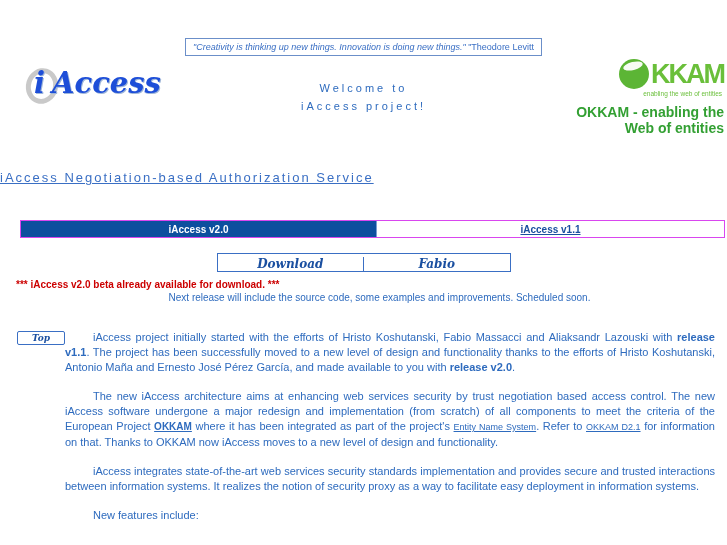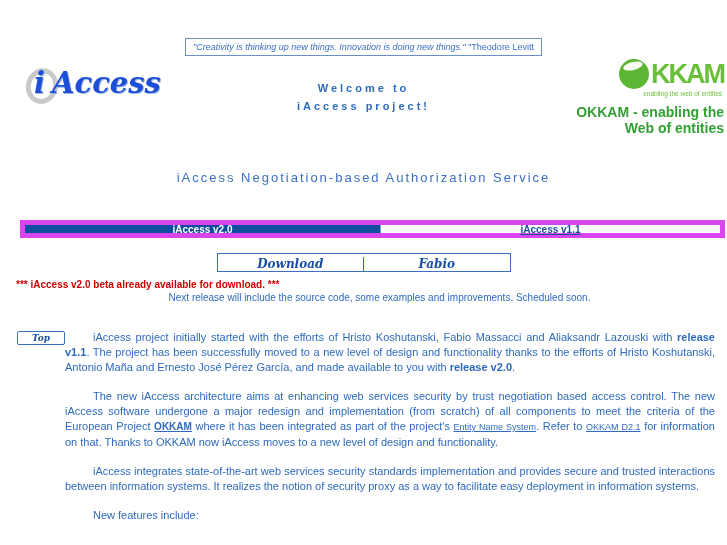--- a/index.html
+++ b/index.html
@@ -23,46 +23,46 @@
     border:5px solid #c9c9c9; border-radius:50%; transform:rotate(16deg);
   }
   .logo-text {
     position:absolute; left:10px; top:2px; white-space:nowrap;
     font-family:"DejaVu Serif", serif; font-style:italic; font-weight:bold;
     font-size:29px; color:#1d4ed8; text-shadow:1px 1px 0 #9fb6d8;
   }
   .logo-text .li { margin-right:7px; }
   .welcome {
     position:absolute; top:79px; left:0; width:100%; text-align:center;
-    font-weight:bold; font-size:11px; letter-spacing:3px; color:#2e6bbe; line-height:18px;
+    font-weight:normal; font-size:11px; letter-spacing:3px; color:#2e6bbe; line-height:18px;
   }
   .okkam { position:absolute; top:58px; right:3px; width:170px; }
   .okkam-row { display:flex; align-items:center; justify-content:flex-end; height:32px; }
   .okkam-o {
     position:relative; width:30px; height:30px; border-radius:50%;
     background:#5cb535; margin-right:2px; flex:0 0 auto;
   }
   .okkam-o::after {
     content:""; position:absolute; left:4px; top:3px; width:20px; height:8px;
     background:#ffffff; border-radius:50%; transform:rotate(-14deg); opacity:.95;
   }
   .okkam-kkam {
     font-weight:800; font-size:27px; letter-spacing:-2px; color:#6abf3a; line-height:30px;
   }
   .okkam-tagline { text-align:right; font-size:6.5px; color:#6abf3a; margin-top:0; padding-right:2px; }
   .okkam-caption { margin-top:7px; text-align:right; font-weight:bold; font-size:14px; color:#33a033; }
   
   .main-title {
-    position:absolute; top:170px; left:0; width:100%; text-align:center;
-    font-size:13px; letter-spacing:2px; color:#3a6fc4;
+    position:absolute; top:170px; left:0; width:100%; text-align:left;
+    font-size:13px; letter-spacing:2px; color:#3a6fc4;text-decoration:underline;
   }
   
   .tabbar {
     position:absolute; top:220px; left:20px; width:705px; height:18px;
-    border:5px solid #d946ef; display:flex; background:#ffffff;
+    border:1px solid #d946ef; display:flex; background:#ffffff;
   }
   .tab-active {
     width:355px; background:#0d4f9e; color:#ffffff; font-weight:bold; font-size:10px;
     display:flex; align-items:center; justify-content:center; cursor:pointer;
   }
   .tab-inactive {
     flex:1; background:#ffffff; border-left:1px solid #7a9cd0;
     display:flex; align-items:center; justify-content:center; cursor:pointer;
   }
   .tab-inactive span {

